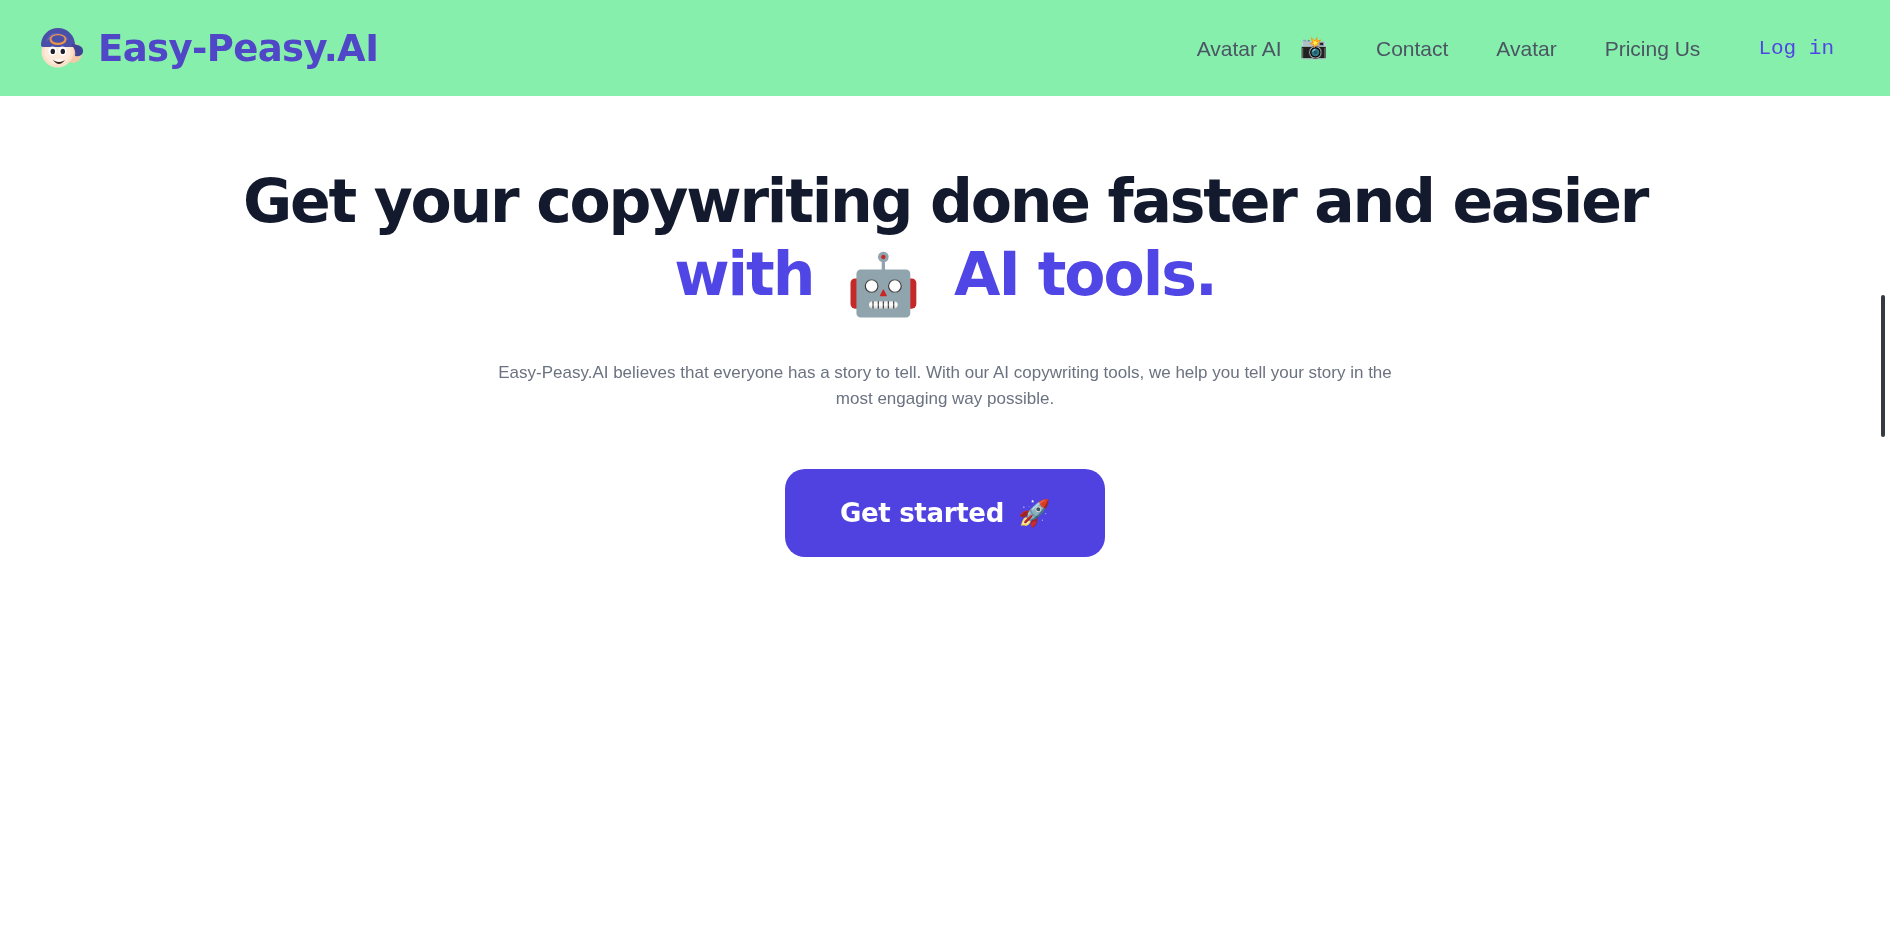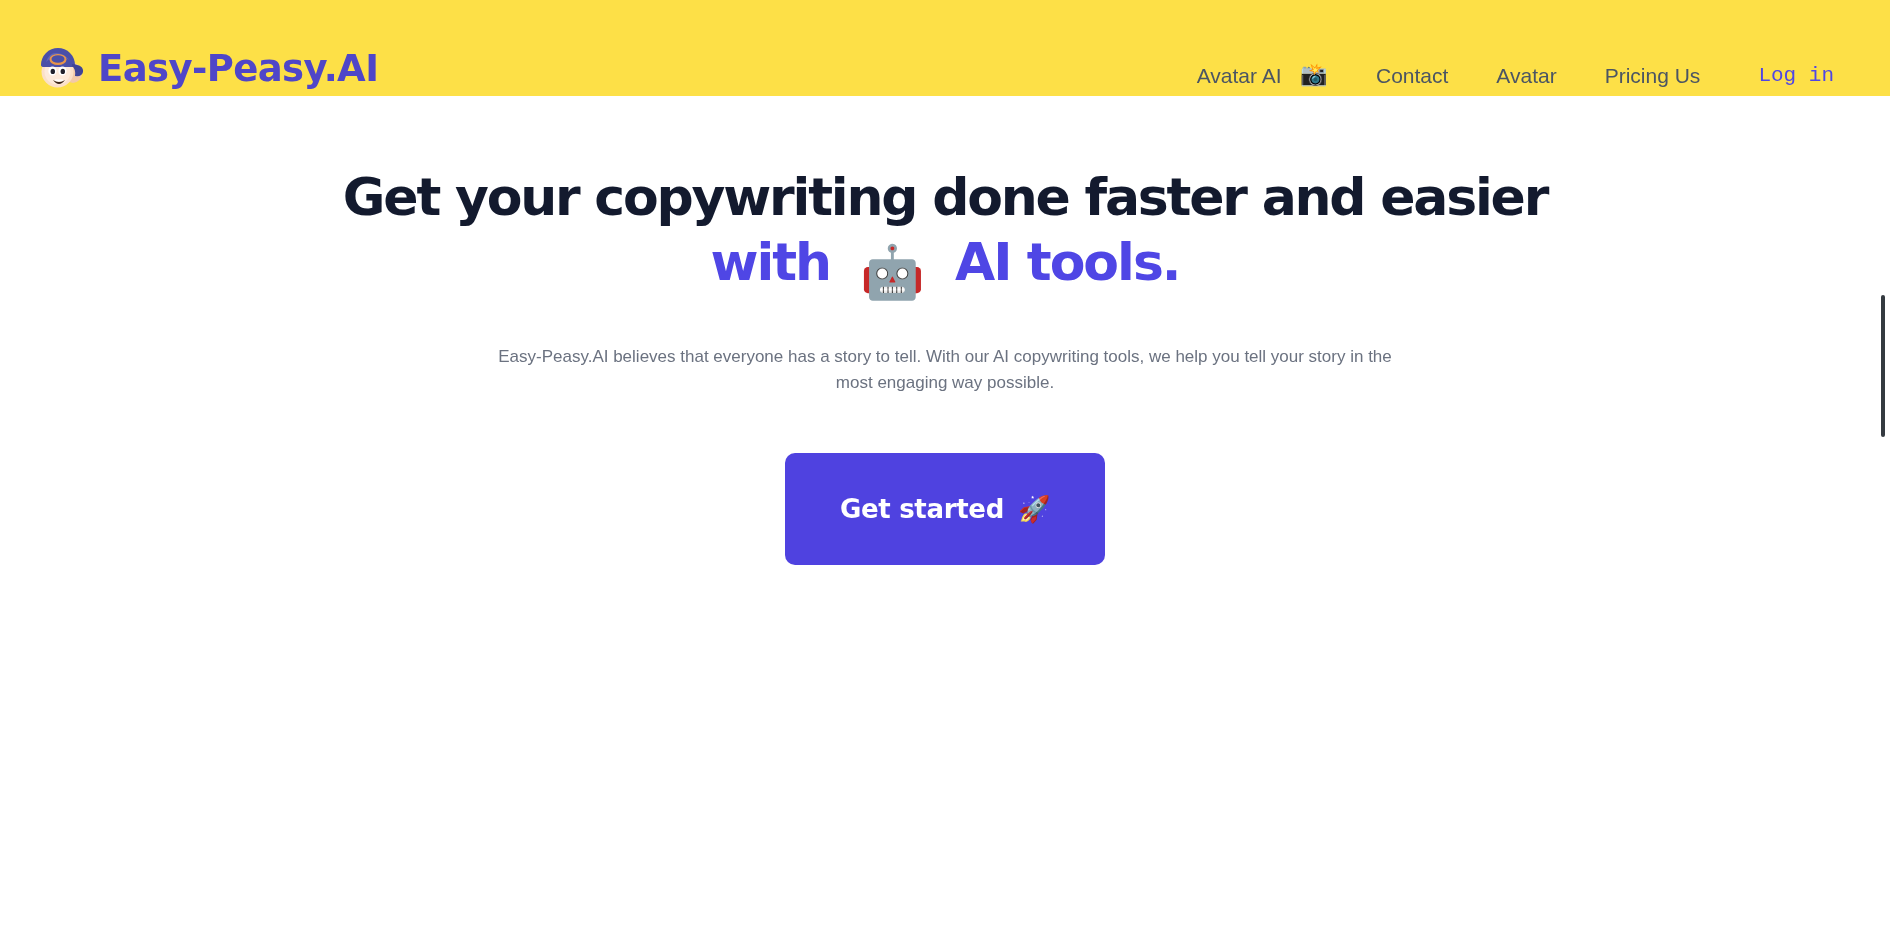--- a/index.html
+++ b/index.html
@@ -14,23 +14,23 @@
 
   body {
     font-family: "Liberation Sans", sans-serif;
     position: relative;
   }
 
   
   .site-header {
     height: 96px;
     display: flex;
-    align-items: flex-end;
+    align-items: center;
     padding: 0 48px 0 32px;
-    background: #fde047;
+    background: #86efac;
   }
 
   .brand {
     display: flex;
     align-items: center;
     gap: 10px;
     text-decoration: none;
     cursor: pointer;
   }
 
@@ -85,21 +85,21 @@
     line-height: 1;
   }
 
   
   .hero {
     padding-top: 76px;
     text-align: center;
   }
 
   .hero-title {
-    font-size: 52px;
+    font-size: 60px;
     line-height: 0.99;
     font-weight: 800;
     letter-spacing: -2.2px;
     color: #131a2e;
     max-width: 1640px;
     margin: 0 auto;
     font-family: "DejaVu Sans", sans-serif;
   }
 
   .hero-title-accent {
@@ -127,27 +127,27 @@
   .hero-cta-wrap {
     margin-top: 58px;
     display: flex;
     justify-content: center;
   }
 
   .cta-button {
     background: #4f42e0;
     color: #ffffff;
     border: none;
-    border-radius: 10px;
+    border-radius: 20px;
     font-family: "DejaVu Sans", sans-serif;
     font-size: 26px;
     font-weight: 700;
     letter-spacing: -0.3px;
     padding: 0 46px;
-    height: 112px;
+    height: 88px;
     min-width: 320px;
     display: inline-flex;
     align-items: center;
     justify-content: center;
     gap: 14px;
     cursor: pointer;
     line-height: 1;
   }
 
   .cta-emoji { display: inline-block; line-height: 1; }

